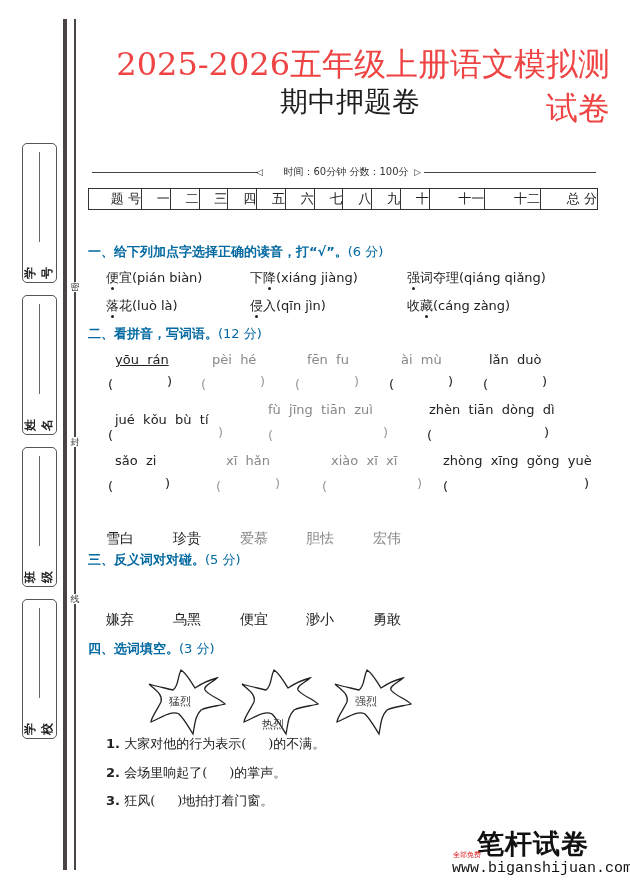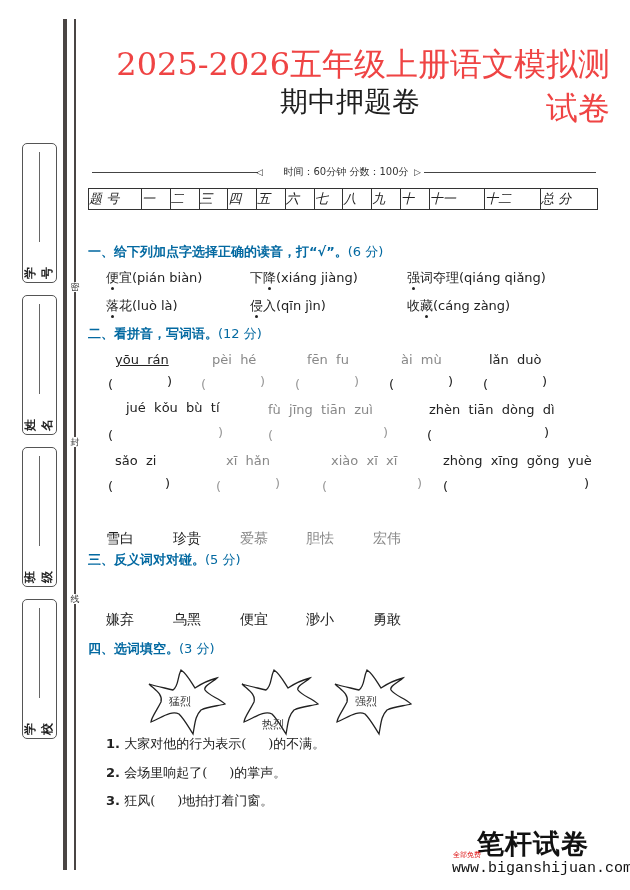--- a/index.html
+++ b/index.html
@@ -10,21 +10,21 @@
   .seal-char{left:69px;width:12px;font-size:9px;line-height:10px;text-align:center;background:#fff;color:#333;font-family:"DejaVu Sans",sans-serif;}
   .side-box{left:22px;width:33px;border:1px solid #555;border-radius:5px;background:#fff;}
   .side-box .line{position:absolute;left:16px;top:8px;width:1px;background:#666;}
   .side-box .lbl{position:absolute;left:4px;width:24px;font-size:12px;font-weight:bold;text-align:center;transform:rotate(-90deg);font-family:"DejaVu Sans",sans-serif;color:#222;}
   .title1{left:90px;top:43px;width:520px;text-align:right;font-size:32px;letter-spacing:0;color:#ef4444;}
   .title2{left:90px;top:83px;width:520px;text-align:center;font-size:28px;color:#1e1e1e;}
   .meta-line{top:172px;height:1px;background:#444;}
   .meta-text{left:256px;top:165px;width:180px;font-size:10px;text-align:center;font-family:"DejaVu Sans",sans-serif;color:#333;}
   .tri{top:167px;font-size:9px;color:#333;}
   table.score{position:absolute;left:88px;top:188px;width:510px;border-collapse:collapse;font-size:13px;}
-  table.score td{border:1px solid #333;height:20px;text-align:left;padding:0;font-style:italic;}
+  table.score td{border:1px solid #333;height:20px;text-align:right;padding:0;}
   .sec{left:88px;font-size:13px;font-weight:bold;font-family:"DejaVu Sans",sans-serif;color:#0369a1;}
   .sec .pts{font-weight:normal;}
   .item{font-size:13px;font-family:"DejaVu Sans",sans-serif;color:#222;}
   .item .dot{position:relative;}
   .item .dot::after{content:"";position:absolute;left:50%;bottom:-5px;width:3px;height:3px;margin-left:-1.5px;background:#222;border-radius:50%;}
   .py{font-size:13px;font-family:"DejaVu Sans",sans-serif;color:#222;}
   .py.light{color:#888;}
   .paren{font-size:13px;font-family:"DejaVu Sans",sans-serif;color:#222;}
   .paren.light{color:#999;}
   .word{font-size:14px;color:#222;}
@@ -123,21 +123,21 @@
 <div class="abs py light" style="left:307px;top:352px;white-space:pre;">fēn  fu</div>
 <div class="abs py light" style="left:401px;top:352px;white-space:pre;">ài  mù</div>
 <div class="abs py" style="left:489px;top:352px;white-space:pre;">lǎn  duò</div>
 
 <div class="abs" style="left:108px;top:374px;width:64px;"><span class="paren">(</span><span class="paren" style="float:right;">)</span></div>
 <div class="abs" style="left:201px;top:374px;width:64px;"><span class="paren light">(</span><span class="paren light" style="float:right;">)</span></div>
 <div class="abs" style="left:295px;top:374px;width:64px;"><span class="paren light">(</span><span class="paren light" style="float:right;">)</span></div>
 <div class="abs" style="left:389px;top:374px;width:64px;"><span class="paren">(</span><span class="paren" style="float:right;">)</span></div>
 <div class="abs" style="left:483px;top:374px;width:64px;"><span class="paren">(</span><span class="paren" style="float:right;">)</span></div>
 
-<div class="abs py" style="left:115px;top:400px;white-space:pre;margin-left:11px;">jué  kǒu  bù  tí</div>
+<div class="abs py" style="left:115px;top:412px;white-space:pre;">jué  kǒu  bù  tí</div>
 <div class="abs py light" style="left:268px;top:402px;white-space:pre;">fù  jīng  tiān  zuì</div>
 <div class="abs py" style="left:429px;top:402px;white-space:pre;">zhèn  tiān  dòng  dì</div>
 <div class="abs" style="left:108px;top:425px;width:115px;"><span class="paren">(</span><span class="paren light" style="float:right;">)</span></div>
 <div class="abs" style="left:268px;top:425px;width:120px;"><span class="paren light">(</span><span class="paren light" style="float:right;">)</span></div>
 <div class="abs" style="left:427px;top:425px;width:122px;"><span class="paren">(</span><span class="paren" style="float:right;">)</span></div>
 
 <div class="abs py" style="left:115px;top:453px;white-space:pre;">sǎo  zi</div>
 <div class="abs py light" style="left:226px;top:453px;white-space:pre;">xī  hǎn</div>
 <div class="abs py light" style="left:331px;top:453px;white-space:pre;">xiào  xī  xī</div>
 <div class="abs py" style="left:443px;top:453px;white-space:pre;">zhòng  xīng  gǒng  yuè</div>

